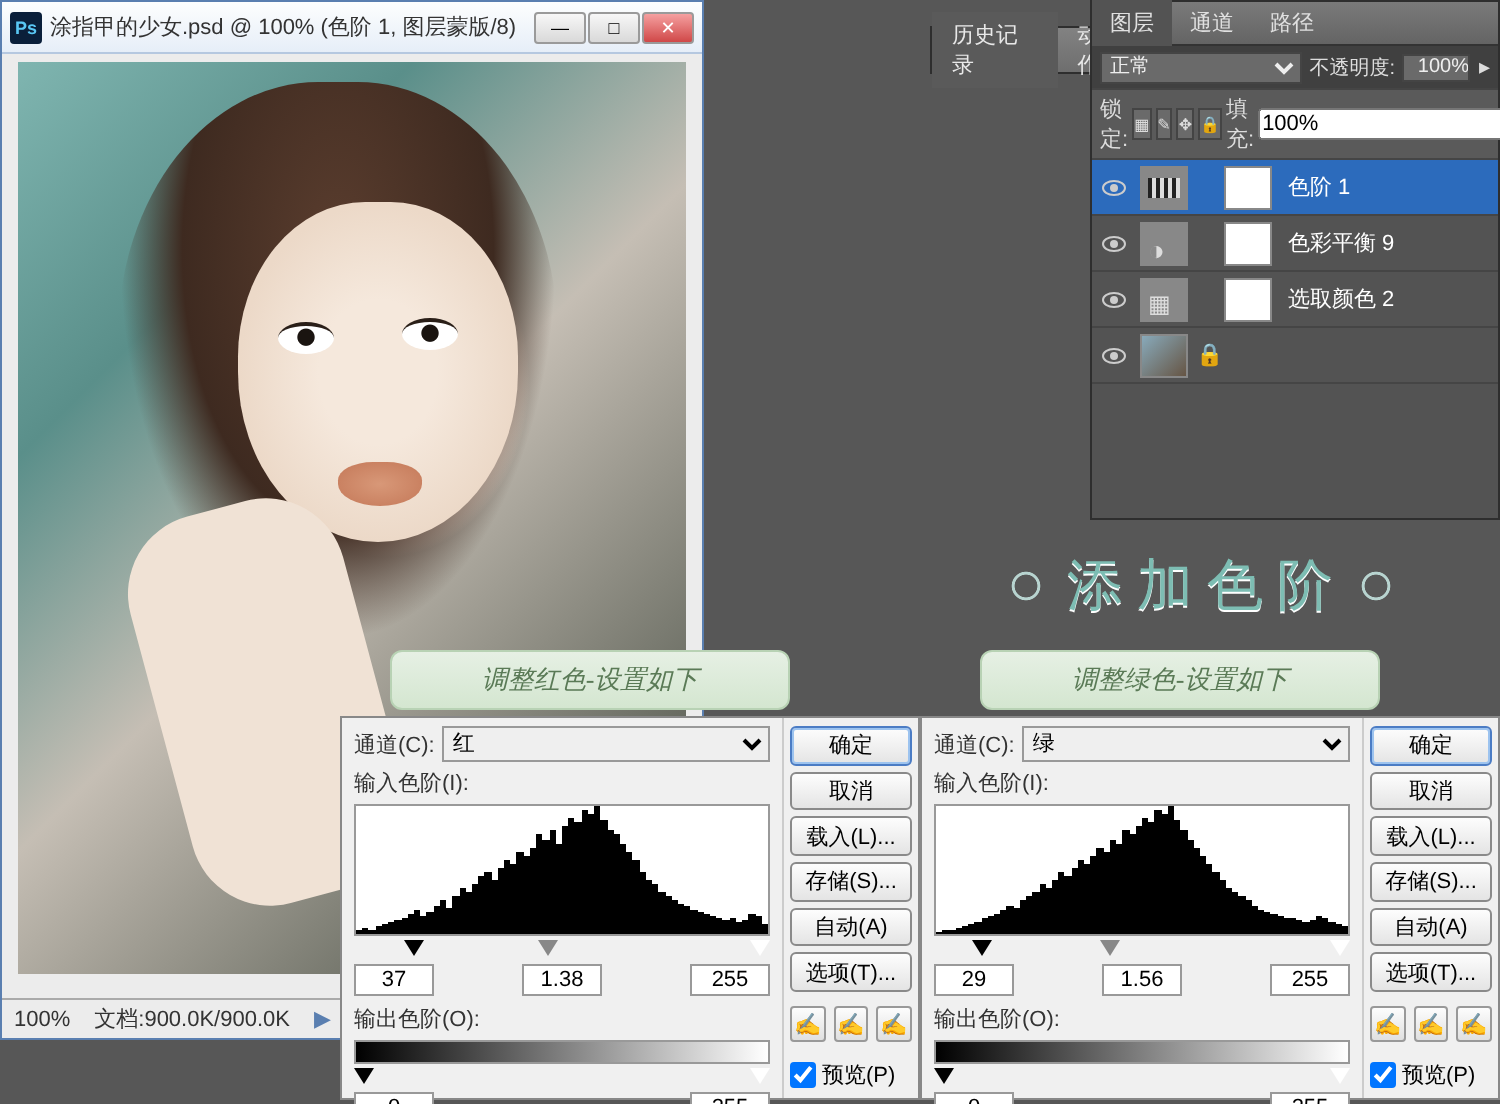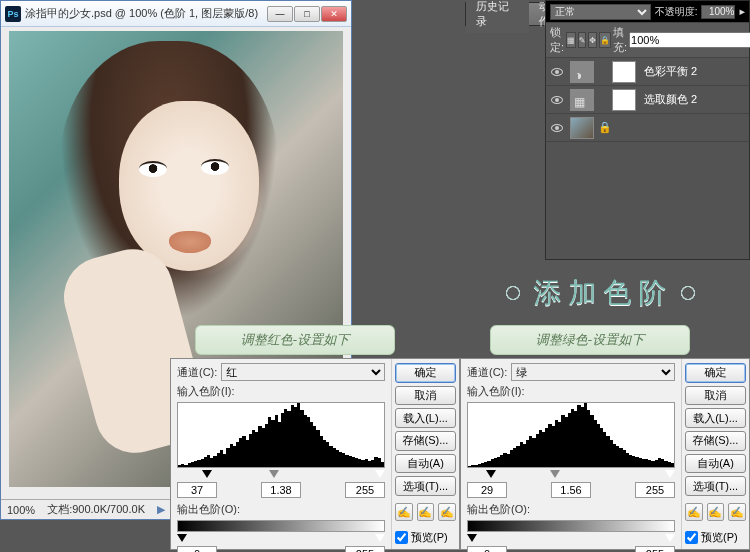--- a/index.html
+++ b/index.html
@@ -15,30 +15,30 @@
 .photo{width:100%;height:100%;background:radial-gradient(ellipse 180px 220px at 55% 35%,#f2e4d8 0%,#e8d6c8 35%,transparent 40%),linear-gradient(135deg,#7fb5b0 0%,#5a8f8a 25%,#c5beb4 50%,#3a4238 100%);position:relative}
 .hair{position:absolute;left:50px;top:10px;width:220px;height:280px;background:radial-gradient(ellipse at 50% 30%,#5a3d2e 0%,#3e2a20 50%,transparent 70%);border-radius:50% 50% 40% 60%}
 .face{position:absolute;left:110px;top:70px;width:140px;height:170px;background:radial-gradient(ellipse,#f5e8dc 30%,#ecd9c8 70%);border-radius:50% 50% 55% 55%}
 .eye{position:absolute;width:28px;height:16px;background:radial-gradient(circle at 50% 40%,#1a1410 25%,#fff 28%,#fff 100%);border-radius:50%;border-top:2px solid #2a1f18}
 .eye.l{left:130px;top:130px}.eye.r{left:192px;top:128px}
 .lips{position:absolute;left:160px;top:200px;width:42px;height:22px;background:radial-gradient(ellipse,#d89878,#c47858);border-radius:50% 50% 60% 60%}
 .hand{position:absolute;left:70px;top:220px;width:110px;height:200px;background:#f0e2d5;border-radius:40px;transform:rotate(-15deg)}
 .statusbar{position:absolute;bottom:0;left:0;right:0;height:20px;background:#ececec;border-top:1px solid #aaa;display:flex;align-items:center;padding:0 6px;gap:12px;font-size:10px;color:#333}
 .statusbar .arrow{color:#5a7fb0}
 
-.history-panel{position:absolute;right:155px;top:2px;width:130px;height:24px;background:linear-gradient(#828282,#6e6e6e);border:1px solid #2e2e2e;display:flex;align-items:center}
+.history-panel{position:absolute;right:155px;top:13px;width:130px;height:24px;background:linear-gradient(#828282,#6e6e6e);border:1px solid #2e2e2e;display:flex;align-items:center}
 .history-panel .tab{padding:4px 10px;color:#e8e8e8;font-size:11px}
 .history-panel .tab.active{background:#5a5a5a}
 .hp-menu{margin-left:auto;color:#ccc;padding:0 6px}
 
 .layers-panel{position:absolute;right:0;top:0;width:205px;height:260px;background:#535353;border:1px solid #2e2e2e;color:#ddd}
 .lp-tabs{height:22px;background:linear-gradient(#7a7a7a,#646464);display:flex;align-items:center;border-bottom:1px solid #333}
 .lp-tab{padding:4px 9px;font-size:11px;color:#e0e0e0;cursor:pointer}
 .lp-tab.active{background:#535353}
-.lp-row{height:22px;display:flex;align-items:center;padding:0 4px;gap:4px;border-bottom:1px solid #454545;background:#000000}
+.lp-row{height:22px;display:flex;align-items:center;padding:0 4px;gap:4px;border-bottom:1px solid #454545;background:#404040}
 .lp-row select{flex:1;font-size:10px;background:#6a6a6a;color:#eee;border:1px solid #444;height:16px}
 .lp-row .lbl{font-size:10px;color:#ddd}
 .lp-row input[type=text]{width:34px;font-size:10px;background:#6a6a6a;color:#eee;border:1px solid #444;height:14px;text-align:right}
 .lp-lock{display:flex;gap:2px;padding:2px 4px;background:#5a5a5a;border-bottom:1px solid #454545;align-items:center}
 .lp-lock .lk{width:16px;height:16px;background:#6a6a6a;border:1px solid #444;display:flex;align-items:center;justify-content:center;font-size:8px}
 .layer-list{overflow-y:auto;height:180px}
 .layer{height:28px;display:flex;align-items:center;padding:0 2px;gap:4px;border-bottom:1px solid #454545}
 .layer.sel{background:#2c6bbc}
 .eye-col{width:18px;height:18px;display:flex;align-items:center;justify-content:center}
 .eye-ico{width:12px;height:8px;border:1px solid #ccc;border-radius:50%;position:relative}
@@ -106,57 +106,71 @@
       <div class="hair"></div>
         <div class="face"></div>
       <div class="eye l"></div>
         <div class="eye r"></div>
       <div class="lips"></div>
         <div class="hand"></div>
     </div>
   </div>
   <div class="statusbar">
     <span>100%</span>
-    <span>文档:900.0K/700.0K</span>
+    <span>文档:900.0K/900.0K</span>
     <span class="arrow">▶</span>
   </div>
 </div>
 
 <div class="history-panel">
   <div class="tab active">历史记录</div>
   <div class="tab">动作</div>
   <div class="hp-menu">▸≡</div>
 </div>
 
 <div class="layers-panel">
+  <div class="lp-tabs">
+    <div class="lp-tab active">图层</div>
+    <div class="lp-tab">通道</div>
+    <div class="lp-tab">路径</div>
+  </div>
   <div class="lp-row">
     <select><option>正常</option></select>
     <span class="lbl">不透明度:</span>
     <input type="text" value="100%" style="">
     <span>▸</span>
   </div>
   <div class="lp-lock">
     <span class="lbl">锁定:</span>
     <div class="lk">▦</div>
     <div class="lk">✎</div>
     <div class="lk">✥</div>
     <div class="lk">🔒</div>
     <span class="lbl" style="margin-left:auto">填充:</span>
     <input type="text" value="100%" style="">
 
   </div>
   <div class="layer-list">
+    <div class="layer sel">
+      <div class="eye-col">
+          <div class="eye-ico"></div>
+        </div>
+      <div class="thumb adj levels"></div>
+      <div class="link"></div>
+      <div class="mask"></div>
+      <div class="lname">色阶 1</div>
+    </div>
     <div class="layer">
       <div class="eye-col">
           <div class="eye-ico"></div>
         </div>
       <div class="thumb adj cb"></div>
       <div class="link"></div>
       <div class="mask"></div>
-      <div class="lname">色彩平衡 2</div>
+      <div class="lname">色彩平衡 9</div>
     </div>
     <div class="layer">
       <div class="eye-col">
           <div class="eye-ico"></div>
         </div>
       <div class="thumb adj sc"></div>
       <div class="link"></div>
       <div class="mask"></div>
       <div class="lname">选取颜色 2</div>
     </div>

